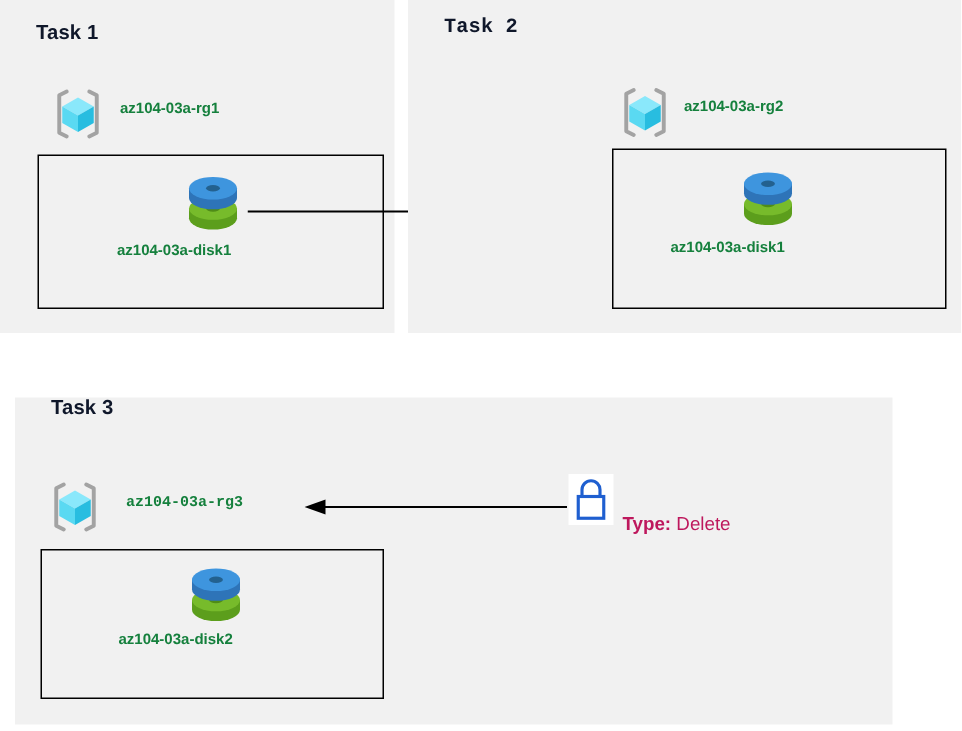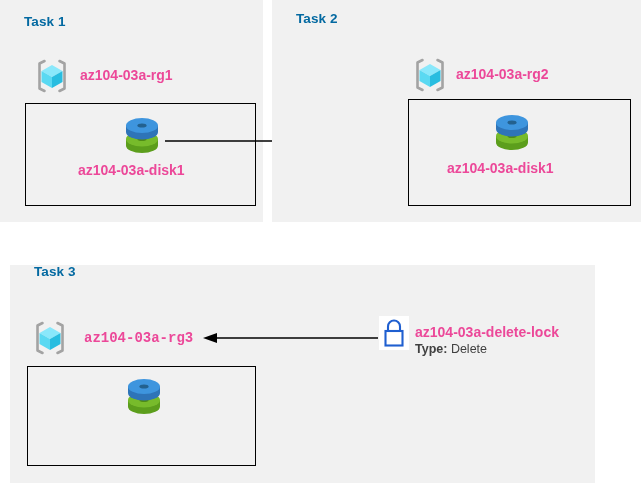--- a/index.html
+++ b/index.html
@@ -26,26 +26,26 @@
     background: #f1f1f1;
   }
   #panel-task1 { left: 0px;   top: 0px;   width: 263px; height: 222px; }
   #panel-task2 { left: 272px; top: 0px;   width: 369px; height: 222px; }
   #panel-task3 { left: 10px;  top: 265px; width: 585px; height: 218px; }
 
   .panel-title {
     position: absolute;
     font-size: 13.5px;
     font-weight: bold;
-    color: #0369a1;
+    color: #0f172a;
     letter-spacing: 0.1px;
     white-space: nowrap;
   }
   #title-task1 { left: 24px;  top: 14px; }
-  #title-task2 { left: 296px; top: 11px; }
+  #title-task2 { left: 296px; top: 11px; font-family: Liberation Mono, monospace; }
   #title-task3 { left: 34px;  top: 264px; }
 
   
   .rg-box {
     position: absolute;
     border: 1px solid #000000;
     background: transparent;
     box-sizing: border-box;
   }
   #box-rg1 { left: 25px;  top: 103px; width: 231px; height: 103px; }
@@ -78,40 +78,40 @@
     left: 379px;
     top: 316px;
     width: 30px;
     height: 34px;
     background: #ffffff;
   }
 
   
   .lbl {
     position: absolute;
-    font-size: 14px;
+    font-size: 10px;
     font-weight: bold;
-    color: #ec4899;
+    color: #15803d;
     white-space: nowrap;
   }
   #lbl-rg1   { left: 80px;  top: 67px; }
   #lbl-rg2   { left: 456px; top: 66px; text-align: right; }
   #lbl-rg3   { left: 84px;  top: 330px; font-family: Liberation Mono, monospace; }
   #lbl-disk1 { left: 78px;  top: 162px; }
   #lbl-disk2 { left: 447px; top: 160px; }
   #lbl-disk3 { left: 79px;  top: 421px; }
   #lbl-move  { left: 281px; top: 120px; }
   #lbl-lock  { left: 415px; top: 324px; }
 
   #lbl-locktype {
     position: absolute;
     left: 415px;
     top: 342px;
     font-size: 12.5px;
-    color: #404040;
+    color: #be185d;
     white-space: nowrap;
   }
   #lbl-locktype .k { font-weight: bold; }
   #lbl-locktype .v { font-weight: normal; }
 
   
   .arrow {
     position: absolute;
   }
   #arrow-move   { left: 165px; top: 130px; width: 310px; height: 22px; }
@@ -213,34 +213,34 @@
       <ellipse cx="23" cy="32.5" rx="16" ry="7.5" fill="#5c9e1c"></ellipse>
       <rect x="7" y="26" width="32" height="6.5" fill="#5c9e1c"></rect>
       <ellipse cx="23" cy="26" rx="16" ry="7.5" fill="#77bb2b"></ellipse>
       <ellipse cx="23" cy="26" rx="4.6" ry="2.1" fill="#4f8c17"></ellipse>
       <ellipse cx="23" cy="19" rx="16" ry="7.5" fill="#2e74b8"></ellipse>
       <rect x="7" y="12.5" width="32" height="6.5" fill="#2e74b8"></rect>
       <ellipse cx="23" cy="12.5" rx="16" ry="7.5" fill="#3e95de"></ellipse>
       <ellipse cx="23" cy="12.5" rx="4.6" ry="2.1" fill="#23618f"></ellipse>
     </svg>
   </div>
+  <div class="lbl" id="lbl-disk3">az104-03a-disk2</div>
 
   <div class="arrow" id="arrow-lock">
     <svg viewBox="0 0 175 20" width="175" height="20" aria-hidden="true">
       <line x1="175" y1="10" x2="13" y2="10" stroke="#000000" stroke-width="1.4"></line>
       <polygon points="0,10 14,5 14,15" fill="#000000"></polygon>
     </svg>
   </div>
 
   <div id="lock-icon">
     <svg viewBox="0 0 30 34" width="30" height="34" aria-hidden="true">
       <path d="M9 15 L9 10.5 A6 6 0 0 1 21 10.5 L21 15" fill="none" stroke="#1f5fd0" stroke-width="2.1" stroke-linecap="square"></path>
       <rect x="6.5" y="15" width="17" height="14.5" fill="none" stroke="#1f5fd0" stroke-width="2.1"></rect>
     </svg>
   </div>
 
-  <div class="lbl" id="lbl-lock">az104-03a-delete-lock</div>
 
   <div id="lbl-locktype">
     <span class="k">Type: </span><span class="v">Delete</span>
   </div>
 
 </div>
 
 </body></html>

